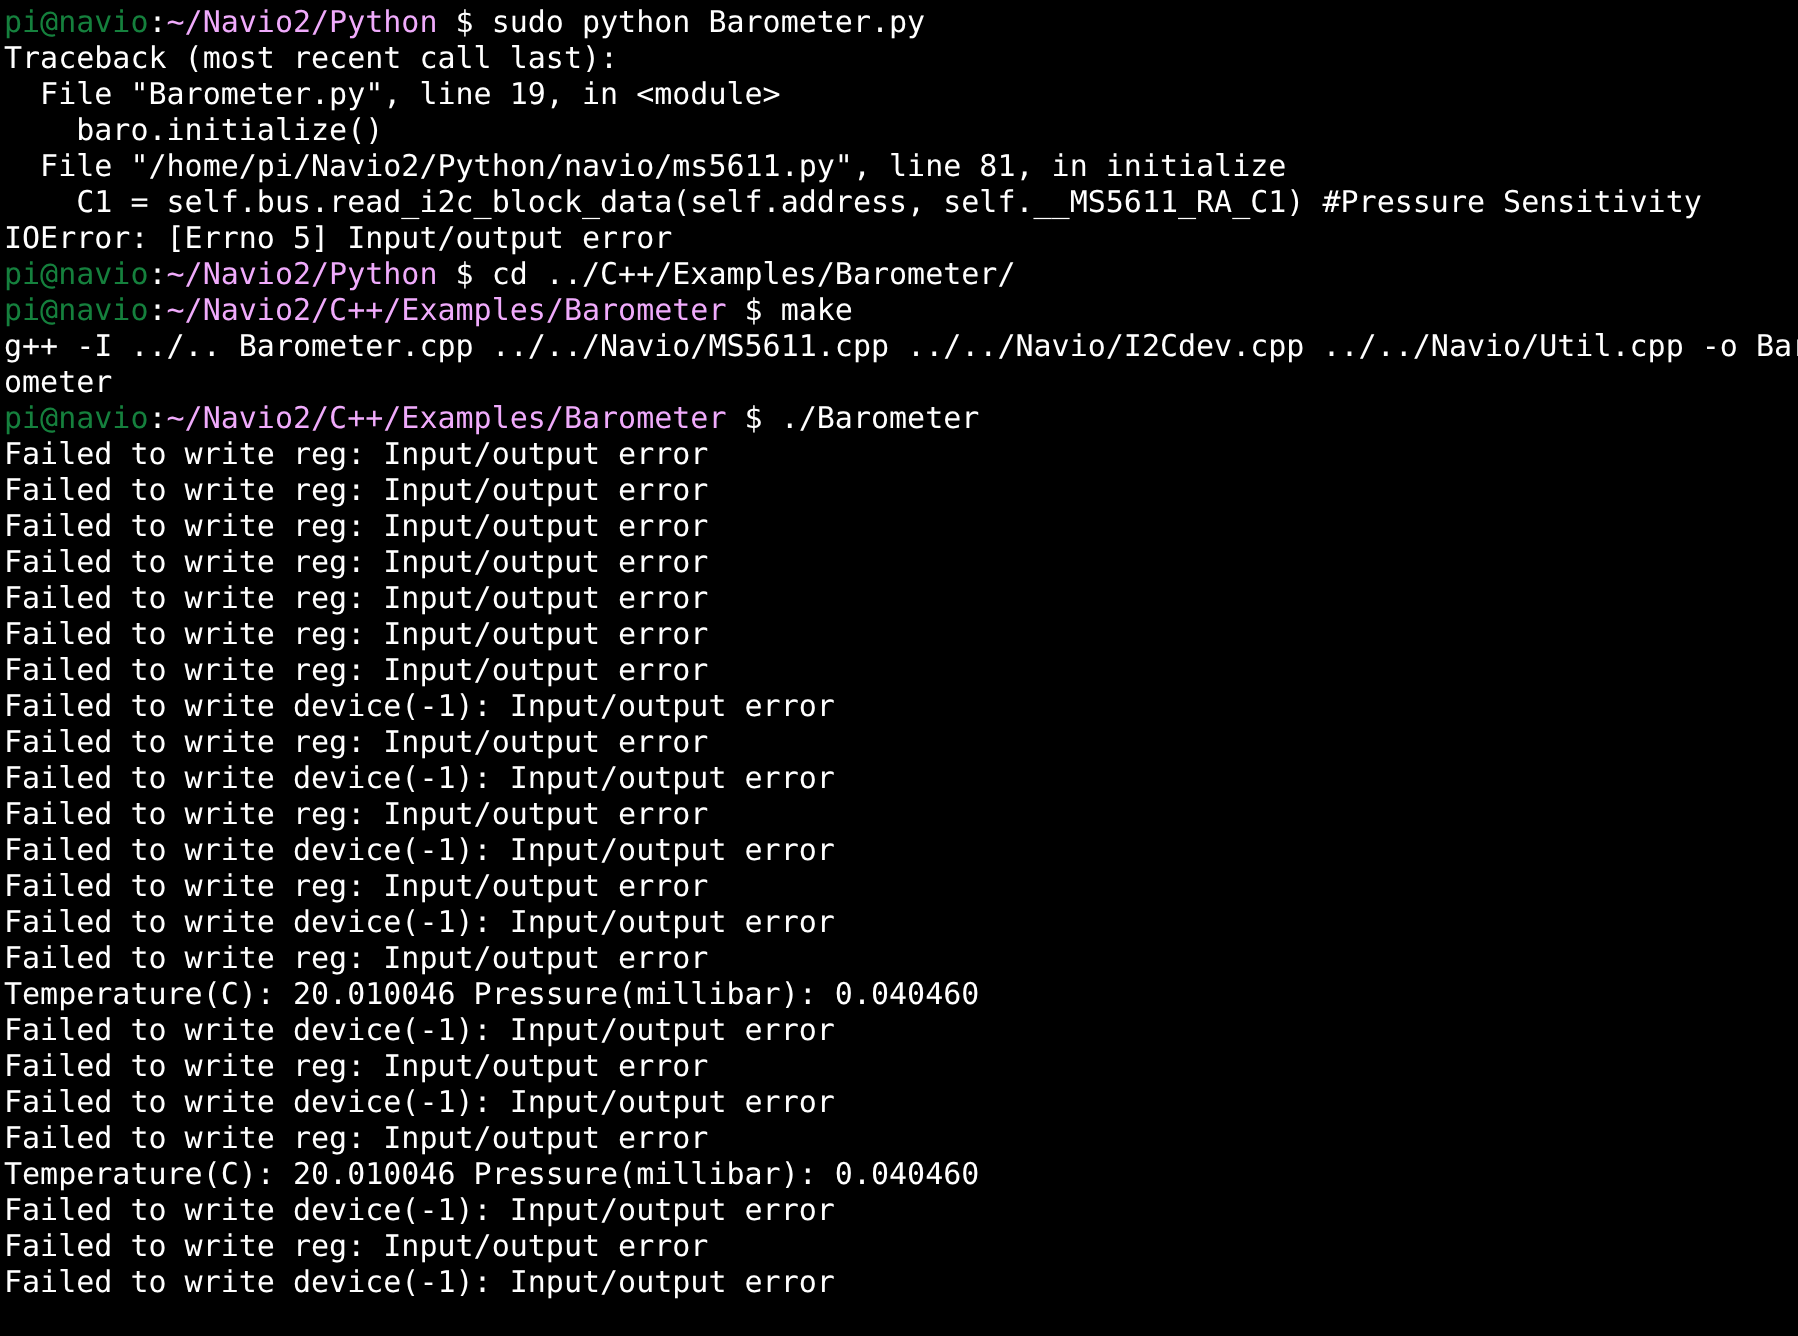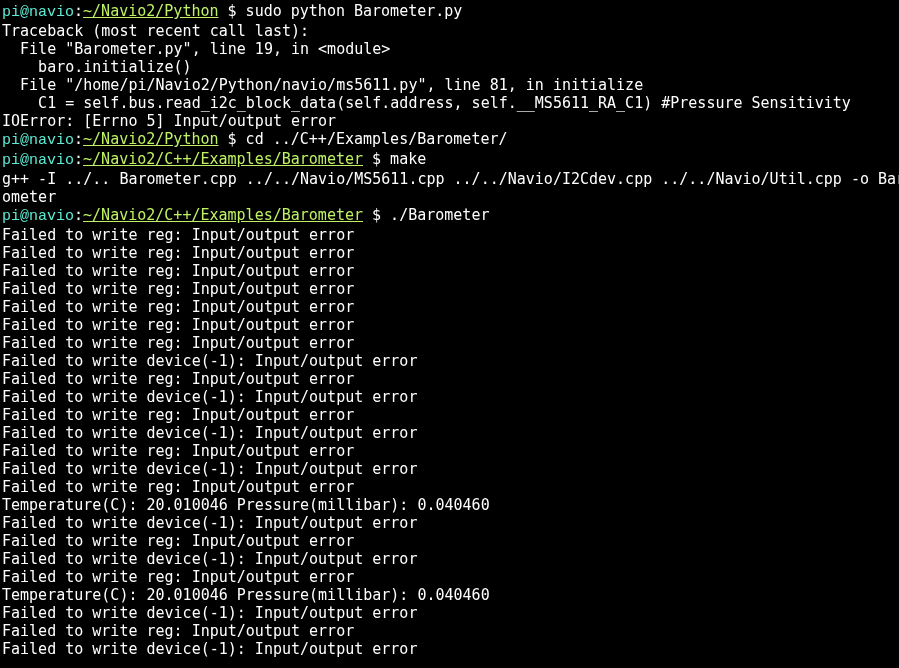--- a/index.html
+++ b/index.html
@@ -12,20 +12,20 @@
     line-height: 18px;
     width: 899px;
     height: 668px;
     overflow: hidden;
   }
   .term {
     padding: 2px 2px;
     white-space: pre;
   }
   .line { display: block; }
-  .green { color: #5eead4; font-family: Liberation Mono, monospace; }
-  .blue  { color: #bef264; text-decoration: underline; }
+  .green { color: #15803d; }
+  .blue  { color: #f0abfc; }
   .white { color: #ffffff; }
 </style>
 </head>
 <body>
 
 <div class="term" id="terminal"><div class="line"><span class="green">pi@navio</span><span class="white">:</span><span class="blue">~/Navio2/Python</span><span class="white"> $ sudo python Barometer.py</span></div><div class="line"><span class="white">Traceback (most recent call last):</span></div><div class="line"><span class="white">  File "Barometer.py", line 19, in &lt;module&gt;</span></div><div class="line"><span class="white">    baro.initialize()</span></div><div class="line"><span class="white">  File "/home/pi/Navio2/Python/navio/ms5611.py", line 81, in initialize</span></div><div class="line"><span class="white">    C1 = self.bus.read_i2c_block_data(self.address, self.__MS5611_RA_C1) #Pressure Sensitivity</span></div><div class="line"><span class="white">IOError: [Errno 5] Input/output error</span></div><div class="line"><span class="green">pi@navio</span><span class="white">:</span><span class="blue">~/Navio2/Python</span><span class="white"> $ cd ../C++/Examples/Barometer/</span></div><div class="line"><span class="green">pi@navio</span><span class="white">:</span><span class="blue">~/Navio2/C++/Examples/Barometer</span><span class="white"> $ make</span></div><div class="line"><span class="white">g++ -I ../.. Barometer.cpp ../../Navio/MS5611.cpp ../../Navio/I2Cdev.cpp ../../Navio/Util.cpp -o Bar</span></div><div class="line"><span class="white">ometer</span></div><div class="line"><span class="green">pi@navio</span><span class="white">:</span><span class="blue">~/Navio2/C++/Examples/Barometer</span><span class="white"> $ ./Barometer</span></div><div class="line"><span class="white">Failed to write reg: Input/output error</span></div><div class="line"><span class="white">Failed to write reg: Input/output error</span></div><div class="line"><span class="white">Failed to write reg: Input/output error</span></div><div class="line"><span class="white">Failed to write reg: Input/output error</span></div><div class="line"><span class="white">Failed to write reg: Input/output error</span></div><div class="line"><span class="white">Failed to write reg: Input/output error</span></div><div class="line"><span class="white">Failed to write reg: Input/output error</span></div><div class="line"><span class="white">Failed to write device(-1): Input/output error</span></div><div class="line"><span class="white">Failed to write reg: Input/output error</span></div><div class="line"><span class="white">Failed to write device(-1): Input/output error</span></div><div class="line"><span class="white">Failed to write reg: Input/output error</span></div><div class="line"><span class="white">Failed to write device(-1): Input/output error</span></div><div class="line"><span class="white">Failed to write reg: Input/output error</span></div><div class="line"><span class="white">Failed to write device(-1): Input/output error</span></div><div class="line"><span class="white">Failed to write reg: Input/output error</span></div><div class="line"><span class="white">Temperature(C): 20.010046 Pressure(millibar): 0.040460</span></div><div class="line"><span class="white">Failed to write device(-1): Input/output error</span></div><div class="line"><span class="white">Failed to write reg: Input/output error</span></div><div class="line"><span class="white">Failed to write device(-1): Input/output error</span></div><div class="line"><span class="white">Failed to write reg: Input/output error</span></div><div class="line"><span class="white">Temperature(C): 20.010046 Pressure(millibar): 0.040460</span></div><div class="line"><span class="white">Failed to write device(-1): Input/output error</span></div><div class="line"><span class="white">Failed to write reg: Input/output error</span></div><div class="line"><span class="white">Failed to write device(-1): Input/output error</span></div></div>
 
 </body></html>

